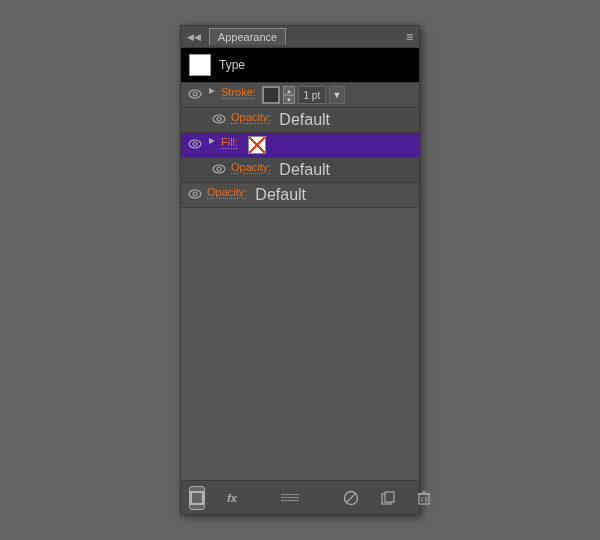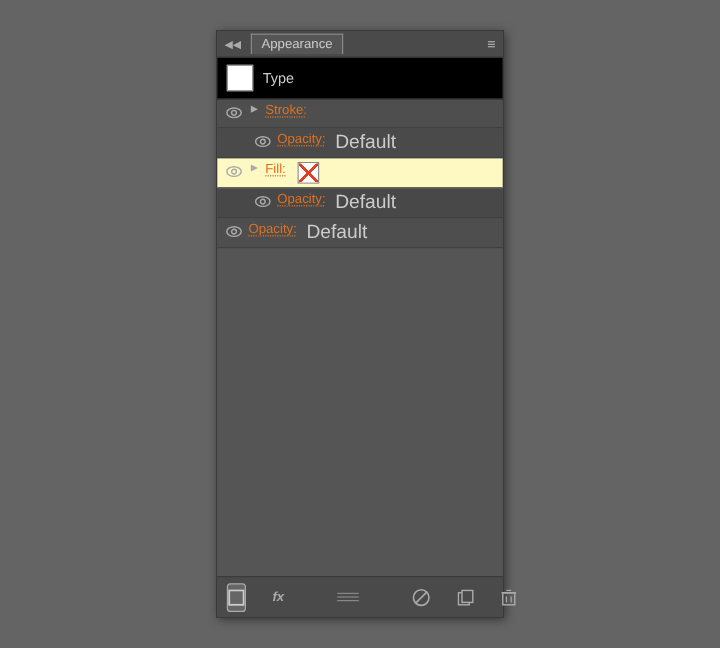--- a/index.html
+++ b/index.html
@@ -79,21 +79,21 @@
     }
     .appearance-row {
       display: flex;
       padding: 3px 6px;
       background: #4e4e4e;
       border-bottom: 1px solid #3d3d3d;
       min-height: 24px;
       gap: 4px;
     }
     .appearance-row.alt {
-      background: #fef9c3;
+      background: #4c1d95;
     }
     .appearance-row.sub {
       background: #4a4a4a;
       padding-left: 30px;
     }
     .appearance-row.sub2 {
       background: #484848;
       padding-left: 30px;
     }
     .eye-icon {
@@ -305,20 +305,29 @@
           <ellipse cx="7" cy="5" rx="6" ry="4" stroke="#aaa" stroke-width="1.2"></ellipse>
           <circle cx="7" cy="5" r="2" stroke="#aaa" stroke-width="1.2"></circle>
         </svg>
       </div>
       <div class="triangle-toggle">
         <svg width="8" height="8" viewBox="0 0 8 8">
             <polygon points="1,1 7,4 1,7" fill="#aaa"></polygon>
           </svg>
       </div>
       <span class="orange-label">Stroke:</span>
+      <div class="stroke-controls">
+        <div class="stroke-swatch"></div>
+        <div class="spin-buttons">
+          <div class="spin-btn">▲</div>
+          <div class="spin-btn">▼</div>
+        </div>
+        <input class="pt-input" type="text" value="1 pt" readonly="" style="">
+        <div class="pt-dropdown">▼</div>
+      </div>
     </div>
 
     <div class="appearance-row sub">
       <div class="eye-icon">
         <svg class="eye-svg" viewBox="0 0 14 10" fill="none" xmlns="http://www.w3.org/2000/svg">
           <ellipse cx="7" cy="5" rx="6" ry="4" stroke="#aaa" stroke-width="1.2"></ellipse>
           <circle cx="7" cy="5" r="2" stroke="#aaa" stroke-width="1.2"></circle>
         </svg>
       </div>
       <span class="orange-label">Opacity:</span>

